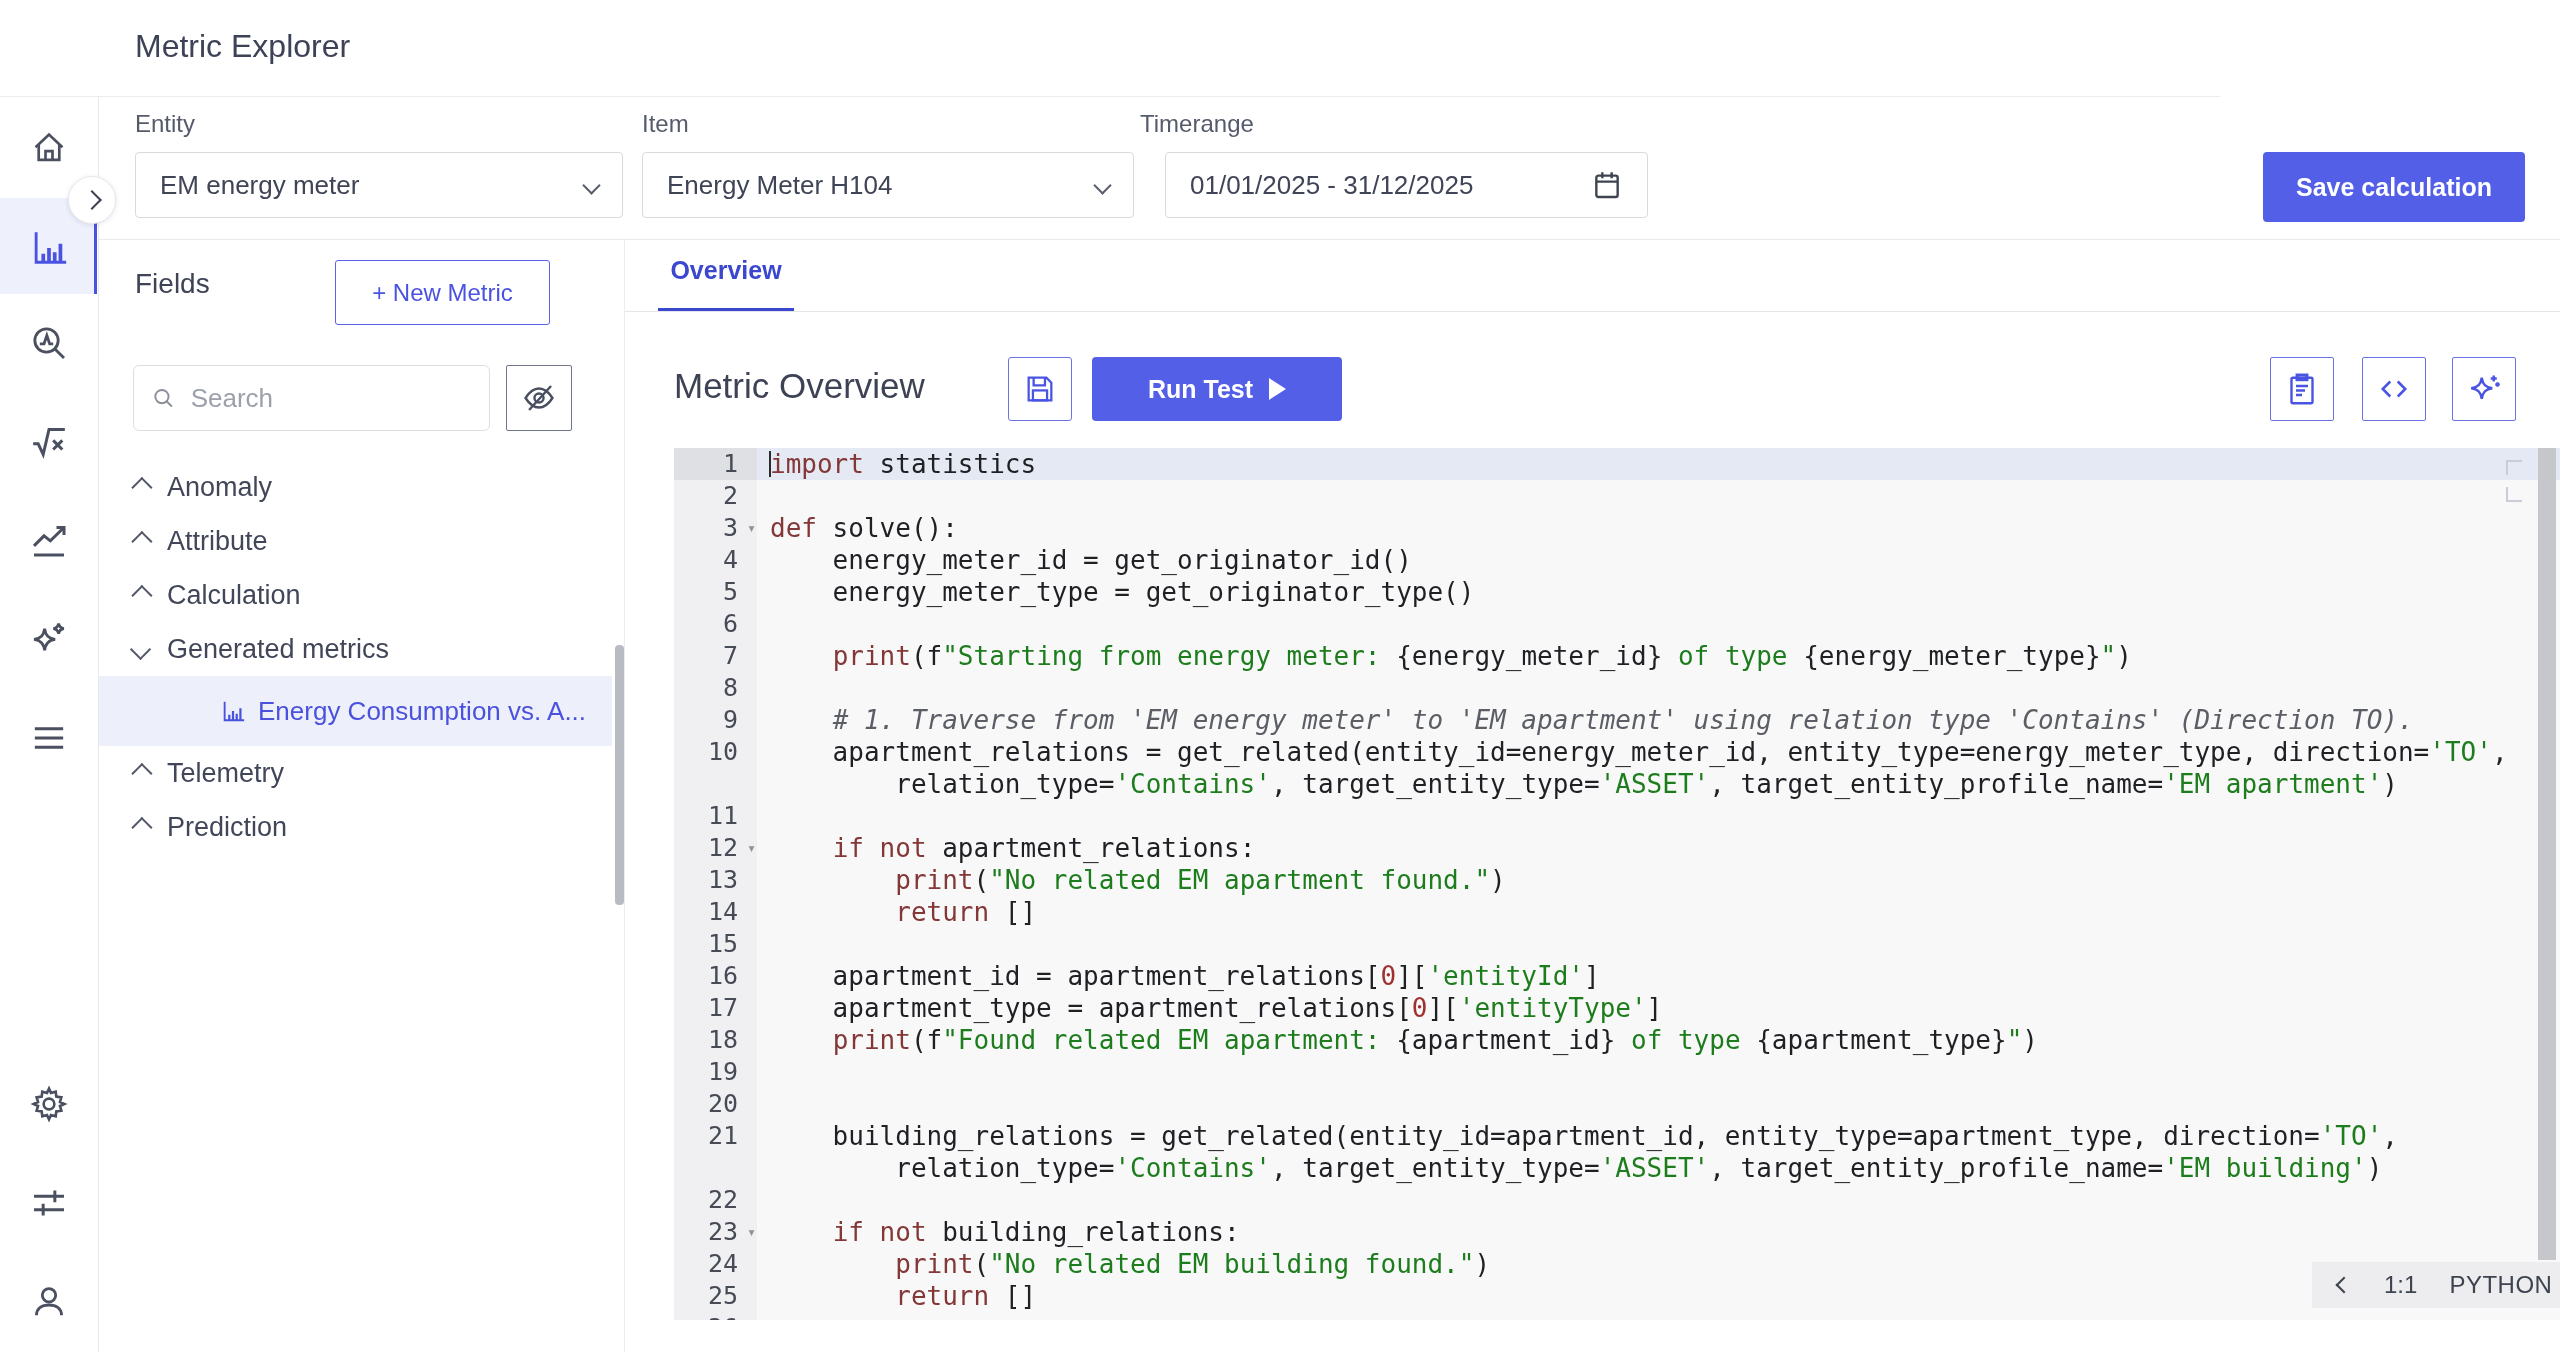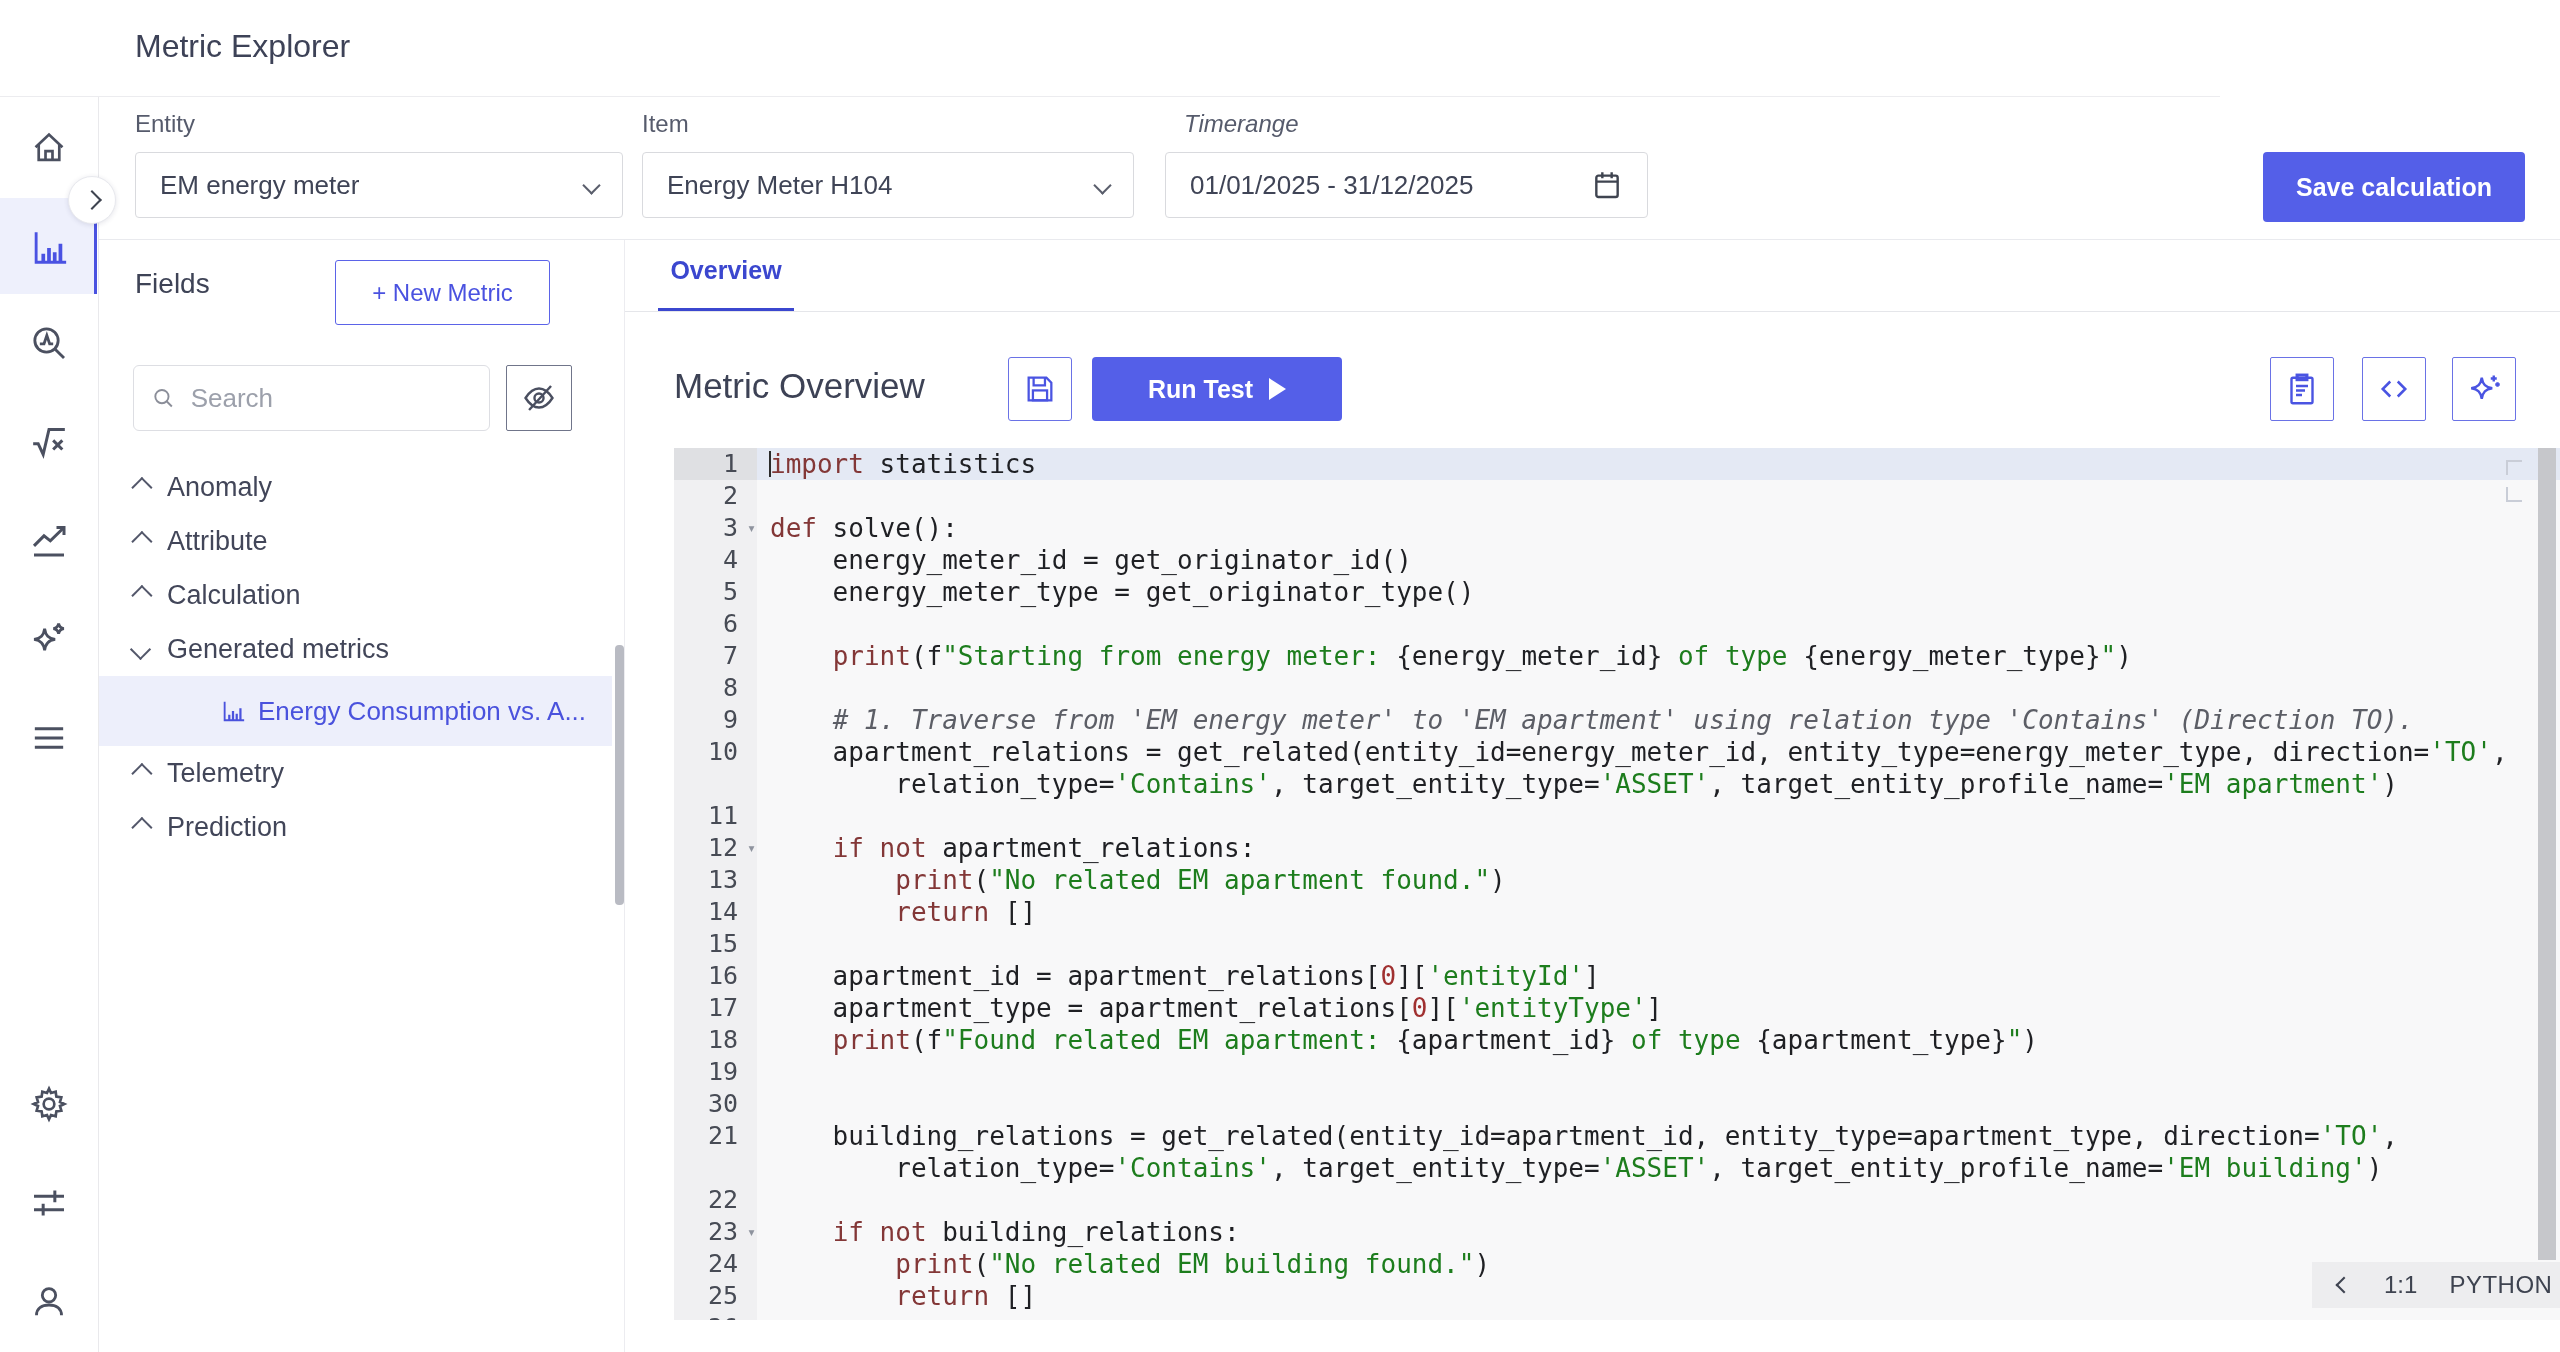--- a/index.html
+++ b/index.html
@@ -195,21 +195,21 @@
     <span>EM energy meter</span>
     <span class="chev down"></span>
   </div>
 
   <span class="ctl-label" style="left:642px;">Item</span>
   <div class="select" style="left:642px;width:492px;">
     <span>Energy Meter H104</span>
     <span class="chev down"></span>
   </div>
 
-  <span class="ctl-label" style="left:1184px;font-style:italic;">Timerange</span>
+  <span class="ctl-label" style="left:1140px;">Timerange</span>
   <div class="select" style="left:1165px;width:483px;">
     <span>01/01/2025 - 31/12/2025</span>
     <svg style="margin-left:auto;" width="32" height="32" viewBox="0 0 24 24" fill="none" stroke="#3f4450" stroke-width="1.8">
       <rect x="4" y="5" width="16" height="16" rx="1.5"></rect>
         <path d="M8.5 2.5 V7 M15.5 2.5 V7 M4 9.5 H20"></path>
     </svg>
   </div>
 
   <div class="btn-primary" style="left:2263px;top:152px;width:262px;height:70px;">
     <span>Save calculation</span>
@@ -391,21 +391,21 @@
         </div>
         <div class="ed-row">
           <div class="gut">18</div>
           <div class="code"><span class="tok-t">    </span><span class="tok-k">print</span><span class="tok-t">(f</span><span class="tok-s">"Found related EM apartment: </span><span class="tok-t">{apartment_id}</span><span class="tok-s"> of type </span><span class="tok-t">{apartment_type}</span><span class="tok-s">"</span><span class="tok-t">)</span></div>
         </div>
         <div class="ed-row">
           <div class="gut">19</div>
           <div class="code"></div>
         </div>
         <div class="ed-row">
-          <div class="gut">30</div>
+          <div class="gut">20</div>
           <div class="code"><span class="tok-t">    </span></div>
         </div>
         <div class="ed-row">
           <div class="gut">21</div>
           <div class="code"><span class="tok-t">    building_relations = get_related(entity_id=apartment_id, entity_type=apartment_type, direction=</span><span class="tok-s">'TO'</span><span class="tok-t">,</span></div>
         </div>
         <div class="ed-row">
           <div class="gut"></div>
           <div class="code"><span class="tok-t">        relation_type=</span><span class="tok-s">'Contains'</span><span class="tok-t">, target_entity_type=</span><span class="tok-s">'ASSET'</span><span class="tok-t">, target_entity_profile_name=</span><span class="tok-s">'EM building'</span><span class="tok-t">)</span></div>
         </div>

